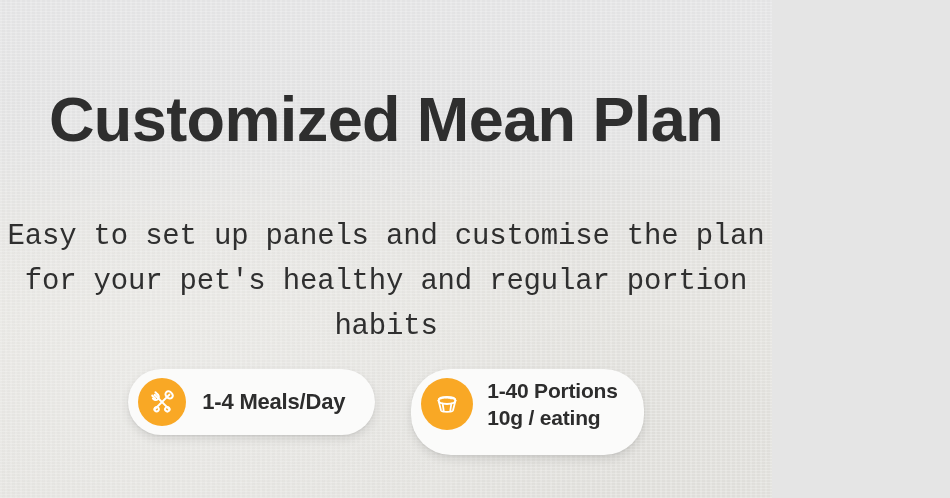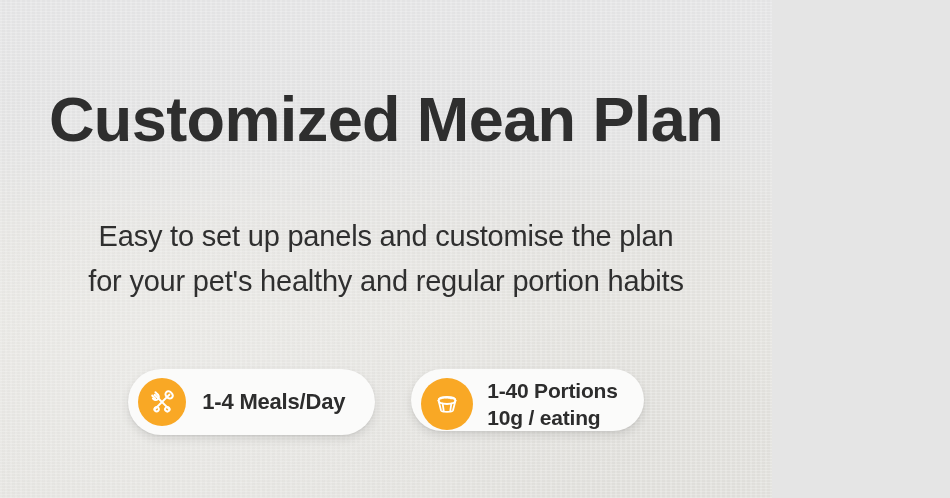--- a/index.html
+++ b/index.html
@@ -84,20 +84,21 @@
     right: 0;
     text-align: center;
     font-size: 29px;
     font-weight: 400;
     line-height: 45px;
     color: #2f2f2f;
     letter-spacing: -0.2px;
   }
   .subhead .line {
     display: block;
+    font-family: Liberation Mono, monospace;
   }
 
   .pill-row {
     position: absolute;
     top: 369px;
     left: 0;
     right: 0;
     display: flex;
     justify-content: center;
     align-items: flex-start;
@@ -111,21 +112,21 @@
     border-radius: 40px;
     box-shadow:
       0 4px 10px rgba(0,0,0,0.10),
       0 1px 2px rgba(0,0,0,0.06);
   }
 
   .pill-one {
     padding: 9px 30px 9px 10px;
   }
   .pill-two {
-    padding: 8px 26px 0 10px;
+    padding: 8px 26px 24px 10px;
   }
 
   .icon-circle {
     flex: 0 0 auto;
     width: 48px;
     height: 48px;
     border-radius: 50%;
     background: #f9a825;
     display: flex;
     align-items: center;

